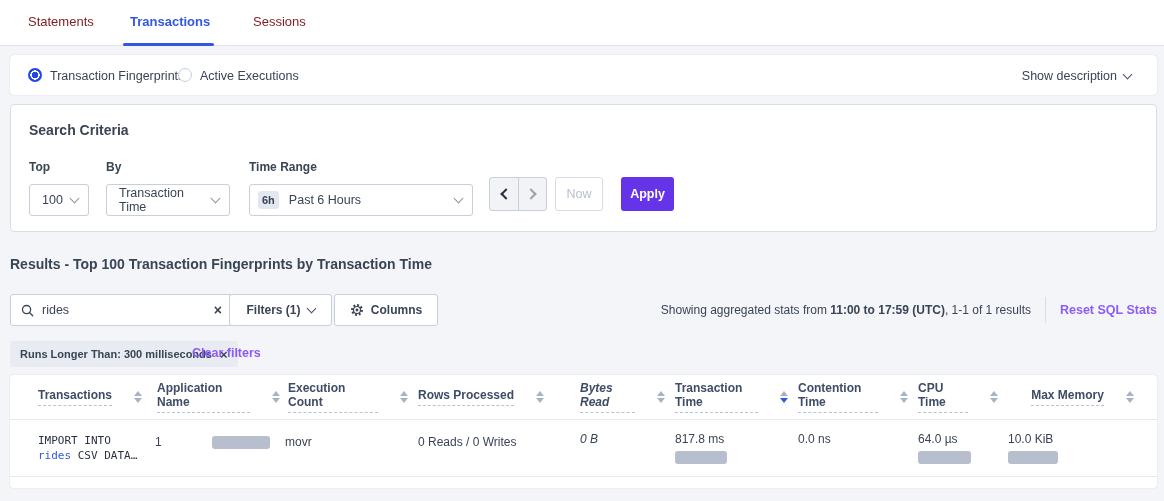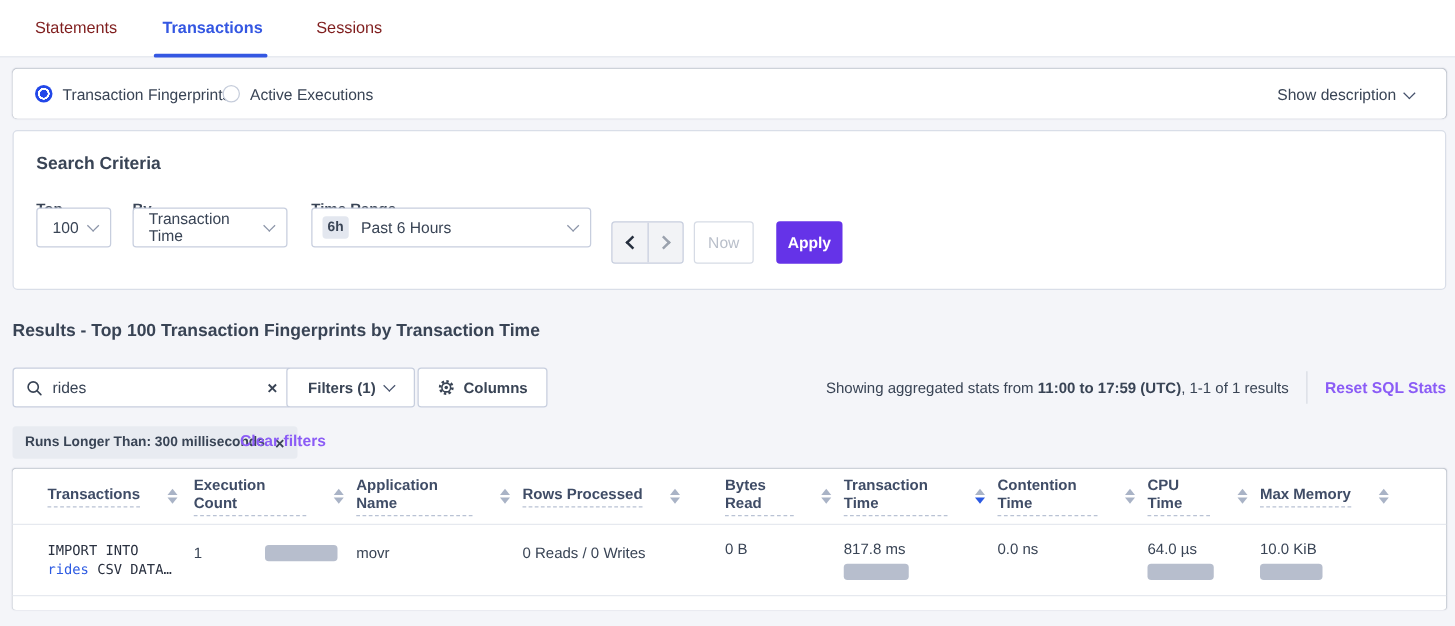--- a/index.html
+++ b/index.html
@@ -23,21 +23,21 @@
   .radio-label { position:absolute; top:14px; font-size:12.5px; color:#394455; }
   .showdesc { position:absolute; right:26px; top:14px; font-size:12.5px; color:#394455; cursor:pointer; }
 
   .chev { display:inline-block; width:7px; height:7px; border-right:1.6px solid #45516b; border-bottom:1.6px solid #45516b; transform:rotate(45deg); vertical-align:middle; margin:-4px 0 0 7px; }
   .chev.gray { border-color:#8b94a8; }
 
   
   .criteria { left:10px; top:104px; width:1147px; height:128px; border:1px solid #d9dee8; }
   .criteria-title { position:absolute; left:18px; top:17px; font-size:14px; font-weight:700; color:#394455; }
   .fld-label { position:absolute; top:55px; font-size:12px; font-weight:700; color:#394455; }
-  .ctl { position:absolute; top:61px; height:32px; background:#fff; border:1px solid #c7cede; border-radius:3px; display:flex; align-items:center; font-size:12.5px; color:#394455; cursor:pointer; }
+  .ctl { position:absolute; top:79px; height:32px; background:#fff; border:1px solid #c7cede; border-radius:3px; display:flex; align-items:center; font-size:12.5px; color:#394455; cursor:pointer; }
   .ctl .chev { margin-left:auto; margin-right:10px; }
   .badge-6h { background:#e3e7ef; border-radius:3px; font-size:11px; font-weight:700; padding:3px 4px; margin:0 10px 0 8px; color:#394455; }
   .arrowgrp { position:absolute; left:478px; top:72px; width:58px; height:34px; border:1px solid #c7cede; border-radius:3px; overflow:hidden; display:flex; background:#f2f3f6; }
   .arrowbtn { width:50%; display:flex; align-items:center; justify-content:center; cursor:pointer; }
   .arrowbtn + .arrowbtn { border-left:1px solid #c7cede; }
   .ang { width:8px; height:8px; display:inline-block; }
   .ang.left  { border-left:2px solid #262f3e; border-bottom:2px solid #262f3e; transform:rotate(45deg); margin-left:3px; }
   .ang.right { border-right:2px solid #9aa1ad; border-top:2px solid #9aa1ad; transform:rotate(45deg); margin-right:3px; }
   .now-btn { position:absolute; left:544px; top:72px; width:48px; height:34px; background:#fff; border:1px solid #d6dbe5; border-radius:3px; color:#b9bfca; font-size:12.5px; display:flex; align-items:center; justify-content:center; }
   .apply-btn { position:absolute; left:610px; top:72px; width:53px; height:34px; background:#6533e8; border:none; border-radius:3px; color:#fff; font-size:12.5px; font-weight:700; display:flex; align-items:center; justify-content:center; cursor:pointer;text-align:right; }
@@ -67,23 +67,23 @@
   .th { display:flex; align-items:center; font-size:12px; font-weight:700; color:#3f4c66; cursor:pointer; }
   .th-label { border-bottom:1px dashed #b9c2d4; padding-bottom:3px; }
   .sort { display:inline-flex; flex-direction:column; gap:2px; margin-left:22px; }
   .sort .up { width:0; height:0; border-left:4px solid transparent; border-right:4px solid transparent; border-bottom:5px solid #a9b3c6; }
   .sort .dn { width:0; height:0; border-left:4px solid transparent; border-right:4px solid transparent; border-top:5px solid #a9b3c6; }
   .sort.desc .dn { border-top-color:#2c5ae2; }
   .trow { display:flex; height:57px; border-bottom:1px solid #e6e9ef; }
   .td { font-size:12px; color:#394455; padding-top:15px; }
   .c1 { width:137px; padding-left:28px; } .c2 { width:128px; padding-left:8px; }
   .c3 { width:133px; padding-left:10px; } .c4 { width:162px; padding-left:10px; }
-  .c5 { width:95px;  padding-left:10px; } .c6 { width:123px; padding-left:10px; }
+  .c5 { width:95px;  padding-left:10px;font-style:italic; } .c6 { width:123px; padding-left:10px; }
   .c7 { width:120px; padding-left:10px; } .c8 { width:90px;  padding-left:10px; }
-  .c9 { flex:1;      padding-left:10px; }
+  .c9 { flex:1;      padding-left:10px;justify-content:center; }
   .mono { font-family:"DejaVu Sans Mono","Liberation Mono",monospace; font-size:11px; line-height:15px; color:#2a3140; padding-top:13px; }
   .mono .lnk { color:#2c5ae2; cursor:pointer; }
   .bar { background:#b7becd; border-radius:3px; height:13px; display:inline-block; }
   .bar.below { display:block; margin-top:5px; height:13px; }
   .cnt-wrap { display:flex; align-items:center; }
   .cnt-wrap .val { width:57px; display:inline-block; }
 </style>
 </head>
 <body>
 
@@ -179,29 +179,29 @@
 
   <div class="card tablecard">
     <div class="thead">
       <div class="th c1">
           <span class="th-label">Transactions</span>
           <span class="sort">
             <i class="up"></i>
             <i class="dn"></i>
           </span>
         </div>
+      <div class="th c3">
+          <span class="th-label">Application Name</span>
+          <span class="sort">
+            <i class="up"></i>
+            <i class="dn"></i>
+          </span>
+        </div>
       <div class="th c2">
           <span class="th-label">Execution Count</span>
-          <span class="sort">
-            <i class="up"></i>
-            <i class="dn"></i>
-          </span>
-        </div>
-      <div class="th c3">
-          <span class="th-label">Application Name</span>
           <span class="sort">
             <i class="up"></i>
             <i class="dn"></i>
           </span>
         </div>
       <div class="th c4">
           <span class="th-label">Rows Processed</span>
           <span class="sort">
             <i class="up"></i>
             <i class="dn"></i>

